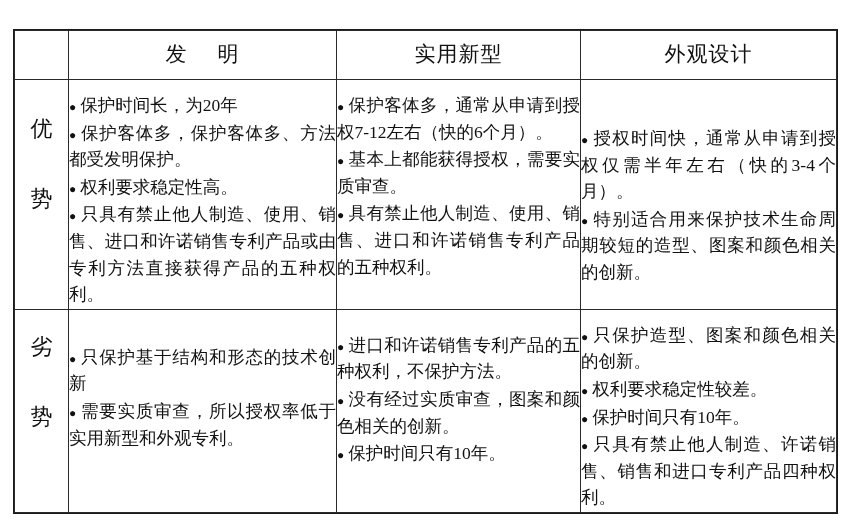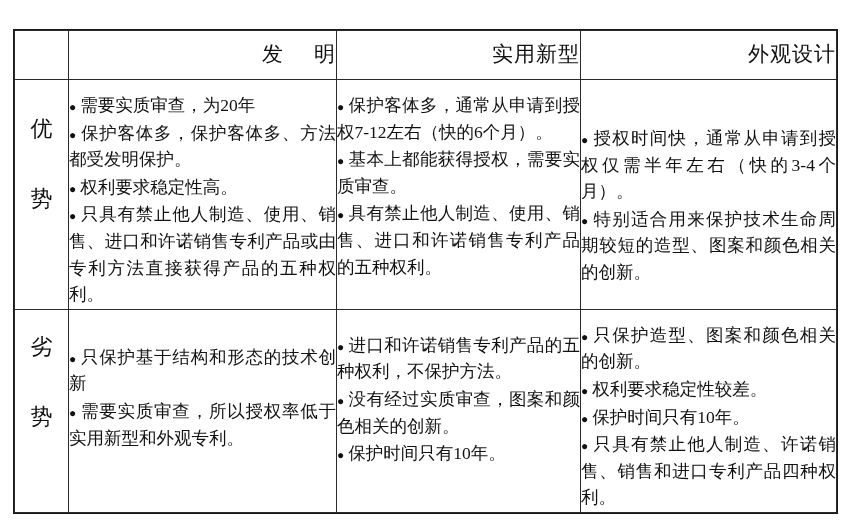--- a/index.html
+++ b/index.html
@@ -49,21 +49,21 @@
   col.c-a     { width: 268px; }
   col.c-b     { width: 244px; }
   col.c-c     { width: 256px; }
 
   
   tr.header-row td {
     height: 48px;
     vertical-align: middle;
   }
   .col-head {
-    text-align: right;
+    text-align: center;
     font-size: 21px;
     letter-spacing: 1px;
     line-height: 1.2;
     color: #111111;
     font-family: "Liberation Serif", "DejaVu Serif", serif;
   }
   .col-head.wide {
     letter-spacing: 1px;
   }
   .col-head .sp {
@@ -173,21 +173,21 @@
         <td class="row-label">
           <span class="lbl-inner">
             <span class="ch">优</span>
             <span class="ch2">势</span>
           </span>
         </td>
 
         <td class="content">
           <div class="pad-a"></div>
           <ul class="bullets">
-            <li><span>需要实质审查，为20年</span></li>
+            <li><span>保护时间长，为20年</span></li>
             <li><span>保护客体多，保护客体多、方法都受发明保护。</span></li>
             <li><span>权利要求稳定性高。</span></li>
             <li><span>只具有禁止他人制造、使用、销售、进口和许诺销售专利产品或由专利方法直接获得产品的五种权利。</span></li>
           </ul>
         </td>
 
         <td class="content">
           <div class="pad-b"></div>
           <ul class="bullets">
             <li><span>保护客体多，通常从申请到授权7-12左右（快的6个月）。</span></li>

